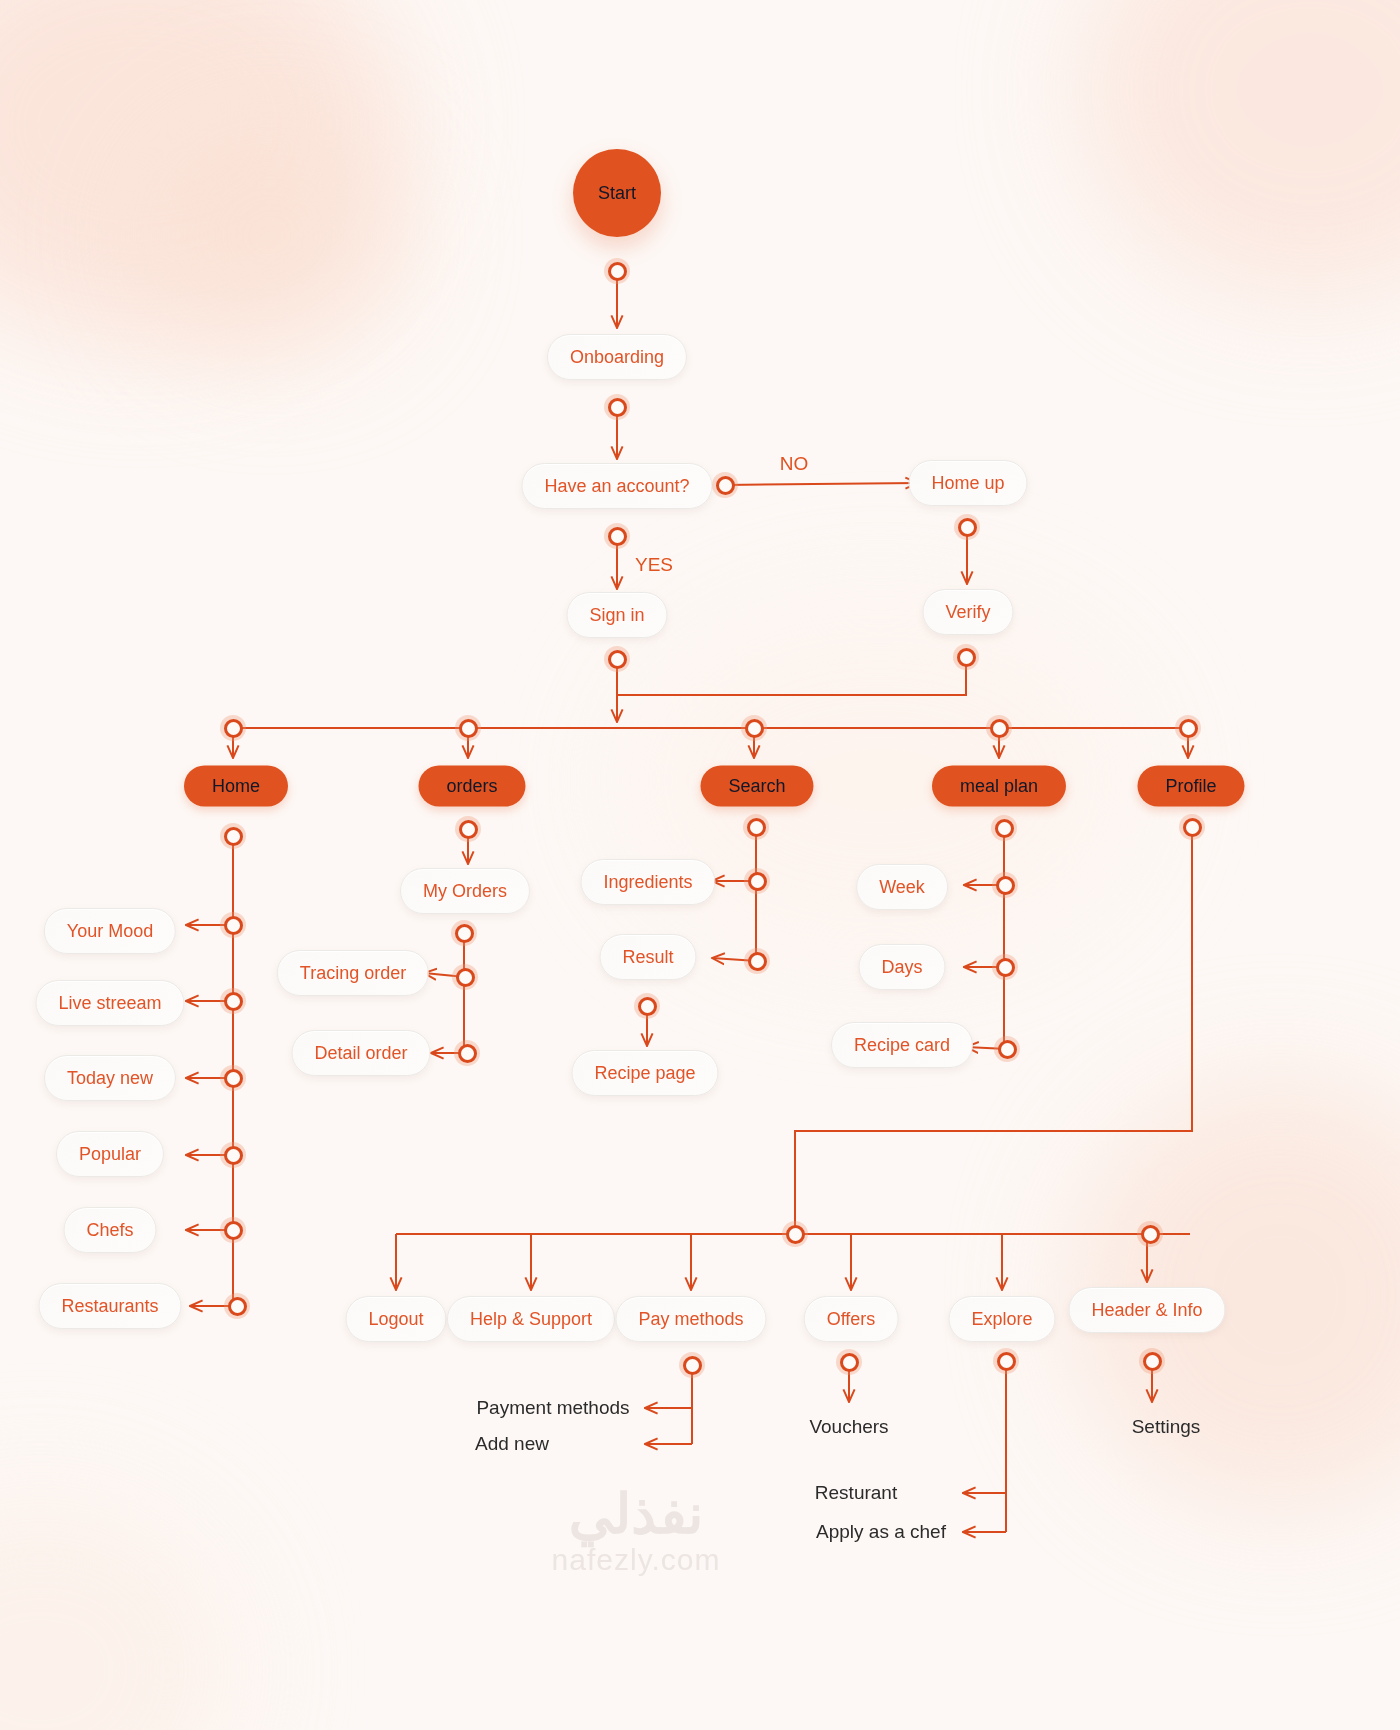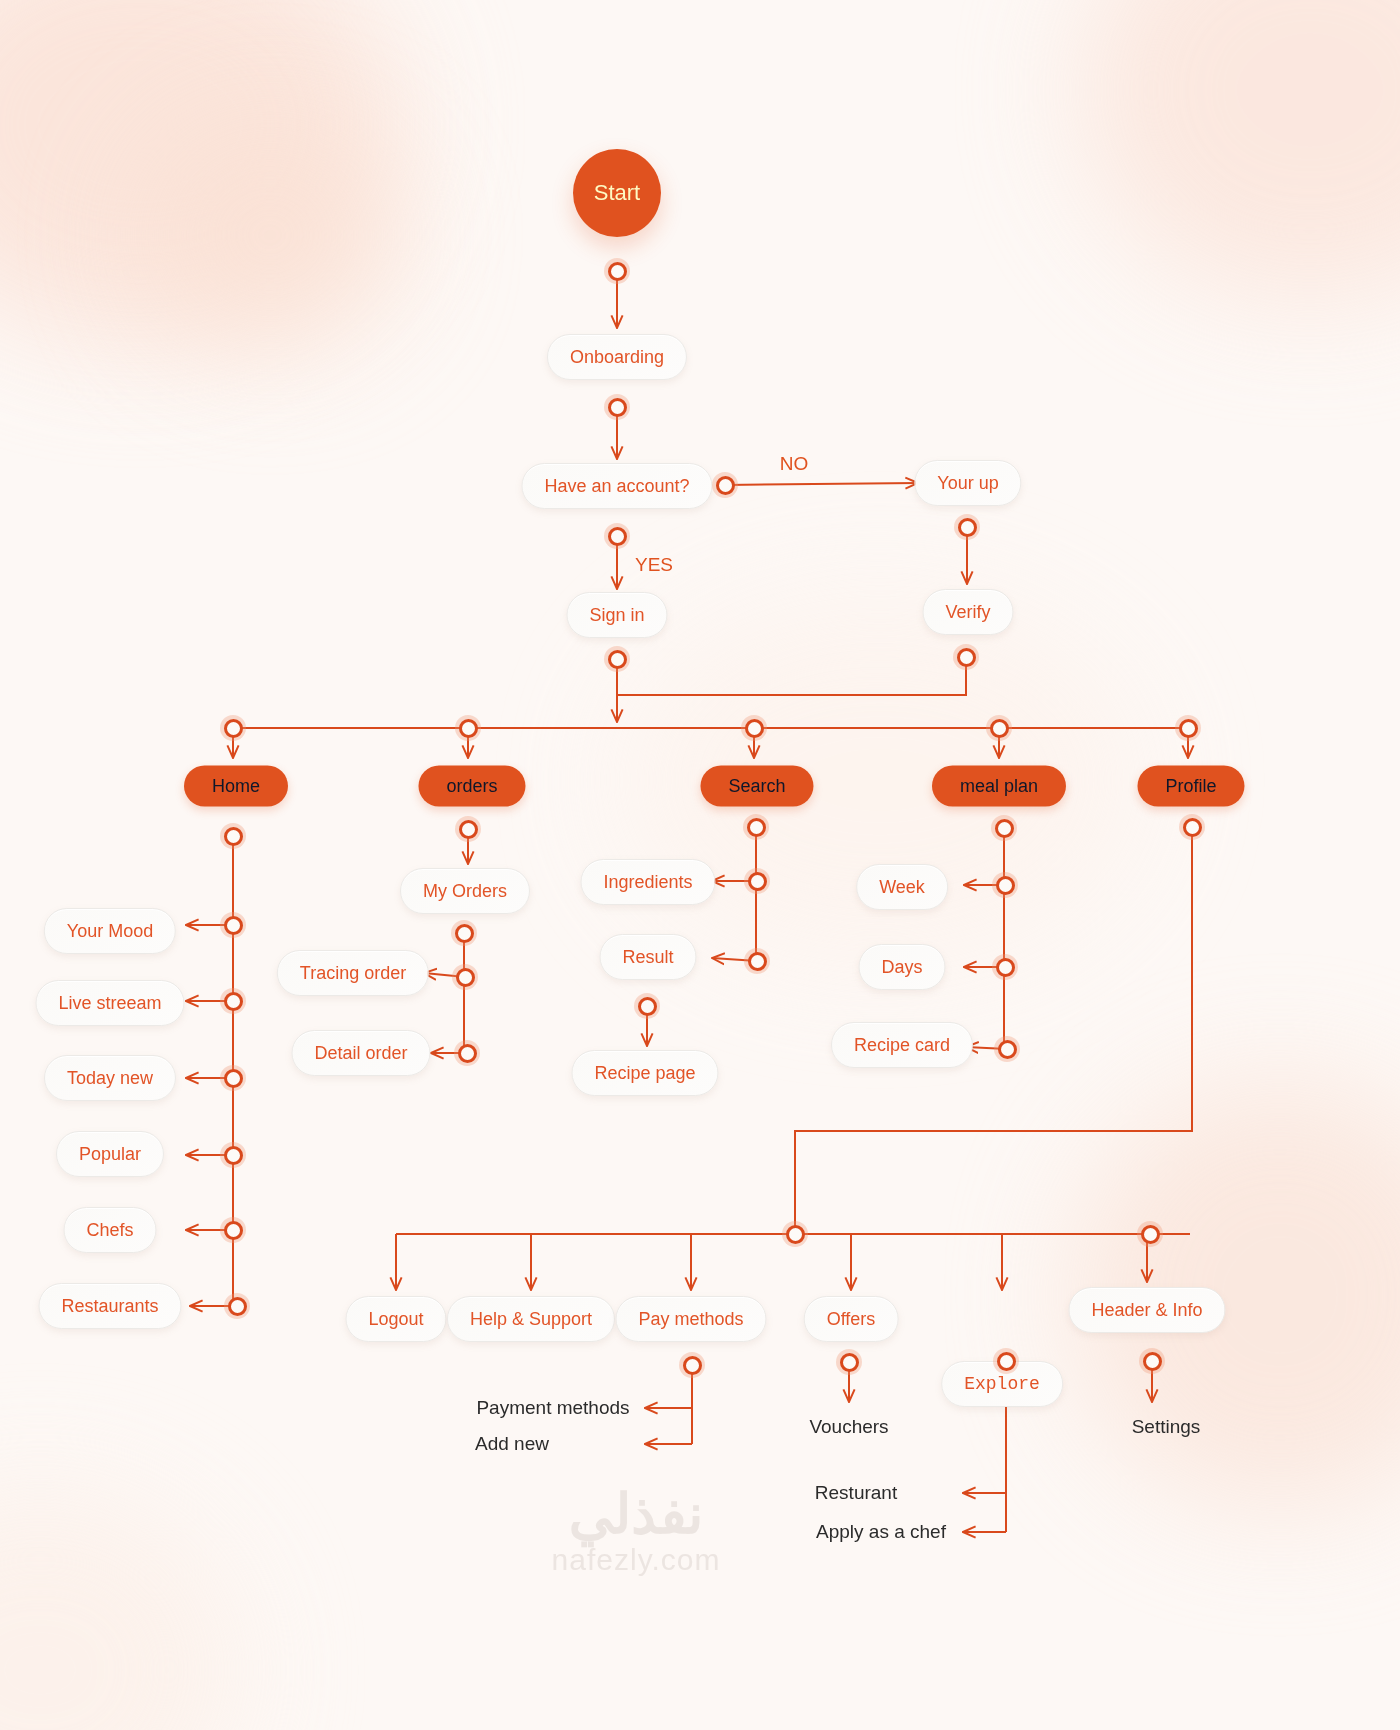--- a/index.html
+++ b/index.html
@@ -53,21 +53,21 @@
   .node.solid{
     background:#e0521f;
     border-radius:100px;
     color:#0f172a;
     font-size:18px;
     height:41px;
     padding:0 28px;
     box-shadow:0 4px 10px rgba(224,82,31,.22);
   }
   .node.start{
-    background:#e0521f; color:#fef9c3; font-size:22px;
+    background:#e0521f; color:#0f172a; font-size:18px;
     width:88px; height:88px; border-radius:50%;
     box-shadow:0 10px 22px rgba(224,82,31,.22);
     text-align:center;
   }
   .node.plain{
     color:#2b2b2b; font-size:19px;
   }
   .edge-label{
     position:absolute; transform:translate(-50%,-50%);
     color:#e0521f; font-size:19px; white-space:nowrap;
@@ -219,21 +219,21 @@
 
     <g fill="none" stroke="#d9491c" stroke-width="2" marker-end="url(#ah)">
       <path d="M1152,1361 L1152,1402"></path>
     </g>
   </svg>
 
   <div id="nodes-layer">
       <div class="node start" style="left: 617px; top: 193px;">Start</div>
       <div class="node pill" style="left: 617px; top: 357px;">Onboarding</div>
       <div class="node pill" style="left: 617px; top: 486px;">Have an account?</div>
-      <div class="node pill" style="left: 968px; top: 483px;">Your up</div>
+      <div class="node pill" style="left: 968px; top: 483px;">Home up</div>
       <div class="node pill" style="left: 617px; top: 615px;">Sign in</div>
       <div class="node pill" style="left: 968px; top: 612px;">Verify</div>
       <div class="node solid" style="left: 236px; top: 786px;">Home</div>
       <div class="node solid" style="left: 472px; top: 786px;">orders</div>
       <div class="node solid" style="left: 757px; top: 786px;">Search</div>
       <div class="node solid" style="left: 999px; top: 786px;">meal plan</div>
       <div class="node solid" style="left: 1191px; top: 786px;">Profile</div>
       <div class="node pill" style="left: 110px; top: 931px;">Your Mood</div>
       <div class="node pill" style="left: 110px; top: 1003px;">Live streeam</div>
       <div class="node pill" style="left: 110px; top: 1078px;">Today new</div>
@@ -246,21 +246,21 @@
       <div class="node pill" style="left: 648px; top: 882px;">Ingredients</div>
       <div class="node pill" style="left: 648px; top: 957px;">Result</div>
       <div class="node pill" style="left: 645px; top: 1073px;">Recipe page</div>
       <div class="node pill" style="left: 902px; top: 887px;">Week</div>
       <div class="node pill" style="left: 902px; top: 967px;">Days</div>
       <div class="node pill" style="left: 902px; top: 1045px;">Recipe card</div>
       <div class="node pill" style="left: 396px; top: 1319px;">Logout</div>
       <div class="node pill" style="left: 531px; top: 1319px;">Help &amp; Support</div>
       <div class="node pill" style="left: 691px; top: 1319px;">Pay methods</div>
       <div class="node pill" style="left: 851px; top: 1319px;">Offers</div>
-      <div class="node pill" style="left: 1002px; top: 1384px; font-family: Liberation Mono, monospace;">Explore</div>
+      <div class="node pill" style="left: 1002px; top: 1319px;">Explore</div>
       <div class="node pill" style="left: 1147px; top: 1310px;">Header &amp; Info</div>
       <div class="node plain" style="left: 553px; top: 1408px;">Payment methods</div>
       <div class="node plain" style="left: 512px; top: 1444px;">Add new</div>
       <div class="node plain" style="left: 849px; top: 1427px;">Vouchers</div>
       <div class="node plain" style="left: 856px; top: 1493px;">Resturant</div>
       <div class="node plain" style="left: 881px; top: 1532px;">Apply as a chef</div>
       <div class="node plain" style="left: 1151px; top: 1427px; margin-left: 15px;">Settings</div>
     </div>
   <div id="labels-layer">
       <div class="edge-label" style="left: 794px; top: 464px;">NO</div>

